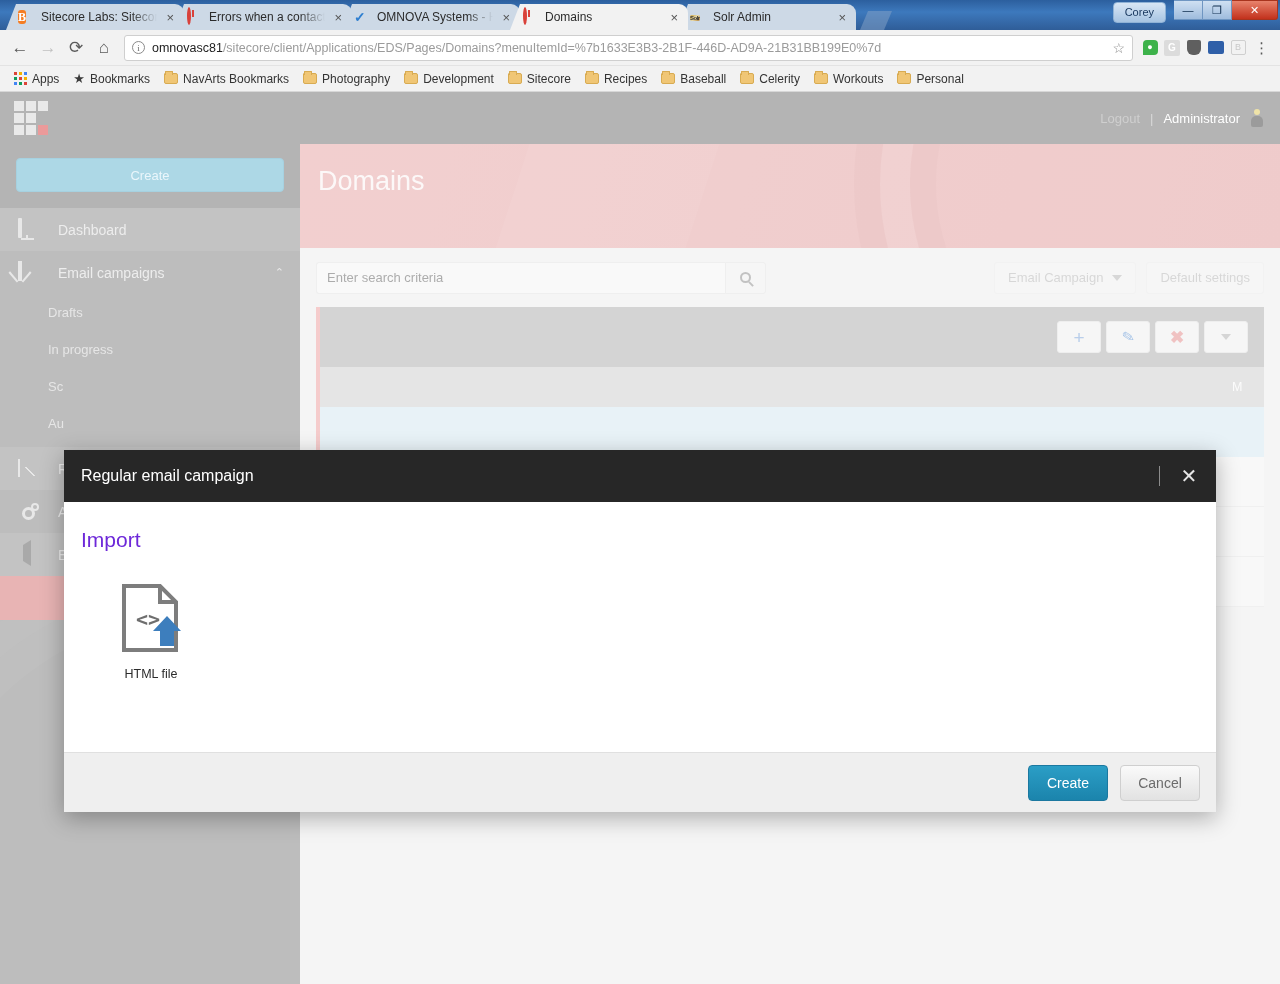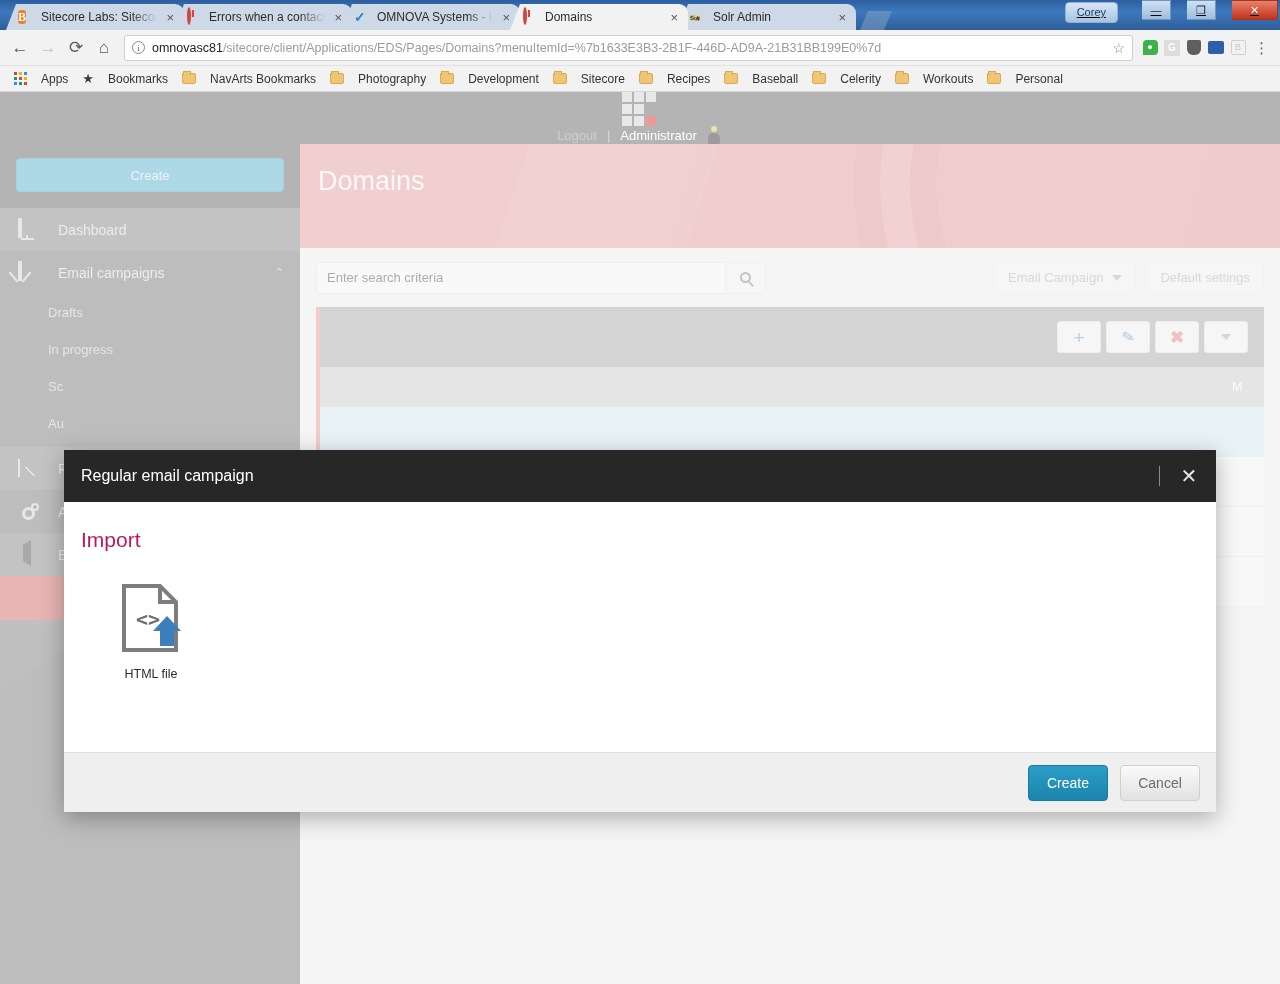--- a/index.html
+++ b/index.html
@@ -59,21 +59,21 @@
   .fav-check { color: #2f7fd0; font-size: 14px; line-height: 16px; text-align:center; font-weight:bold; }
   .fav-solr { background: #d8d3c6; border-radius:2px; font-size:6px; color:#333; text-align:center;
      line-height: 16px; font-weight:bold; letter-spacing:-0.5px;
      background-image: linear-gradient(135deg,#c9a13b 0%, #e8d9a8 50%, #b07b2d 100%); }
 
   .newtab {
     width: 32px; height: 19px; margin-left: 14px; margin-bottom: 0;
     background: #7f9fc4; clip-path: polygon(8px 0, 100% 0, calc(100% - 8px) 100%, 0 100%);
     opacity: .55;
   }
-  .win-right { display: flex; align-items: flex-start; gap: 16px; padding-right: 2px; height:30px;text-decoration:underline; }
+  .win-right { display: flex; align-items: flex-start; gap: 0; padding-right: 2px; height:30px; }
   .user-chip {
     height: 21px; margin-top: 2px; margin-right: 8px;
     padding: 0 11px;
     border: 1px solid #8fb2d6; border-radius: 4px;
     background: linear-gradient(to bottom,#d8e6f5,#a7c4e2);
     color: #17365d; font-size: 11px; line-height: 19px;
   }
   .wbtn {
     width: 29px; height: 20px; margin-top: 0;
     border: 1px solid #6f96c2; border-left: none;
@@ -116,38 +116,38 @@
         color:#fff; font-size:9px; text-align:center; line-height:15px; }
   .ext-mon { width: 16px; height: 13px; background: #2f5fa8; border-radius: 2px; }
   .ext-b { width: 15px; height: 15px; border: 1px solid #cfcfcf; border-radius:2px; color:#c8c8c8;
         font-size:9px; text-align:center; line-height:13px;}
   .dots { color: #5a5a5a; font-size: 15px; letter-spacing: 0; padding: 0 5px; }
 
   .bookmarkbar {
     height: 26px; background: #f2f2f2; display: flex; align-items: center;
     padding: 0 8px; gap: 2px; border-bottom: 1px solid #d7d7d7;
   }
-  .bm { display: flex; align-items: center; gap: 14px; padding: 2px 6px; font-size: 12px; color: #333; white-space: nowrap;}
+  .bm { display: flex; align-items: center; gap: 5px; padding: 2px 6px; font-size: 12px; color: #333; white-space: nowrap;}
   .apps-grid { width: 13px; height: 13px; display:grid; grid-template-columns: repeat(3,3px);
        grid-template-rows: repeat(3,3px); gap: 2px; }
   .apps-grid i { display:block; width:3px; height:3px; }
   .folder {
     width: 14px; height: 11px; background: #f0c675; border-radius: 1px 2px 2px 2px; position: relative;
     border: 1px solid #d8ab52;
   }
   .folder:before { content:""; position:absolute; top:-3px; left:0; width:6px;height:3px;
       background:#f0c675; border:1px solid #d8ab52; border-bottom:none; border-radius:1px 1px 0 0;}
   .bm-star { color: #3b3b3b; font-size: 13px; }
 
   
   .app { position: relative; width: 1280px; height: 892px; background: #efefef; overflow:hidden; }
 
   .app-topbar {
     height: 52px; background: #b4b4b4; display: flex; align-items: center;
-    justify-content: space-between; padding: 0 16px 0 14px; flex-direction: column;
+    justify-content: space-between; padding: 0 16px 0 14px;
   }
   .logo {
     width: 34px; height: 34px; display: grid;
     grid-template-columns: repeat(3, 10px); grid-template-rows: repeat(3, 10px); gap: 2px;
   }
   .logo i { display: block; background: #e9e9e9; }
   .logo i.accent { background: #eb9a9a; }
   .logo i.hide { background: transparent; }
   .topbar-right { display: flex; align-items: center; gap: 10px; font-size: 13px; }
   .logout { color: #cfcfcf; }
@@ -283,21 +283,21 @@
     display: flex; flex-direction: column;
   }
   .modal-head {
     height: 52px; background: #272727; display: flex; align-items: center;
     padding: 0 16px 0 17px; color: #fff;
   }
   .modal-title { font-size: 16px; flex: 1; }
   .vbar { width: 1px; height: 20px; background: #8c8c8c; margin-right: 18px; }
   .close-x { font-size: 20px; color: #e6e6e6; line-height: 1; width: 22px; text-align: center; }
   .modal-body { flex: 1; padding: 26px 0 0 17px; }
-  .import-h { font-size: 21px; color: #be185d; font-weight: normal; }
+  .import-h { font-size: 21px; color: #6d28d9; font-weight: normal; }
   .tile { width: 140px; margin-top: 30px; text-align: center; }
   .tile-label { font-size: 12.5px; color: #2b2b2b; margin-top: 13px; }
   .svg-wrap { display: flex; justify-content: center; }
   .modal-foot {
     height: 60px; background: #efefef; border-top: 1px solid #e0e0e0;
     display: flex; align-items: center; justify-content: flex-end; gap: 12px; padding-right: 16px;
   }
   .btn-primary {
     width: 80px; height: 36px; border-radius: 4px; border: 1px solid #1b78a0;
     background: linear-gradient(to bottom,#2b9ec6,#1b84ac); color: #fff; font-size: 14px;

